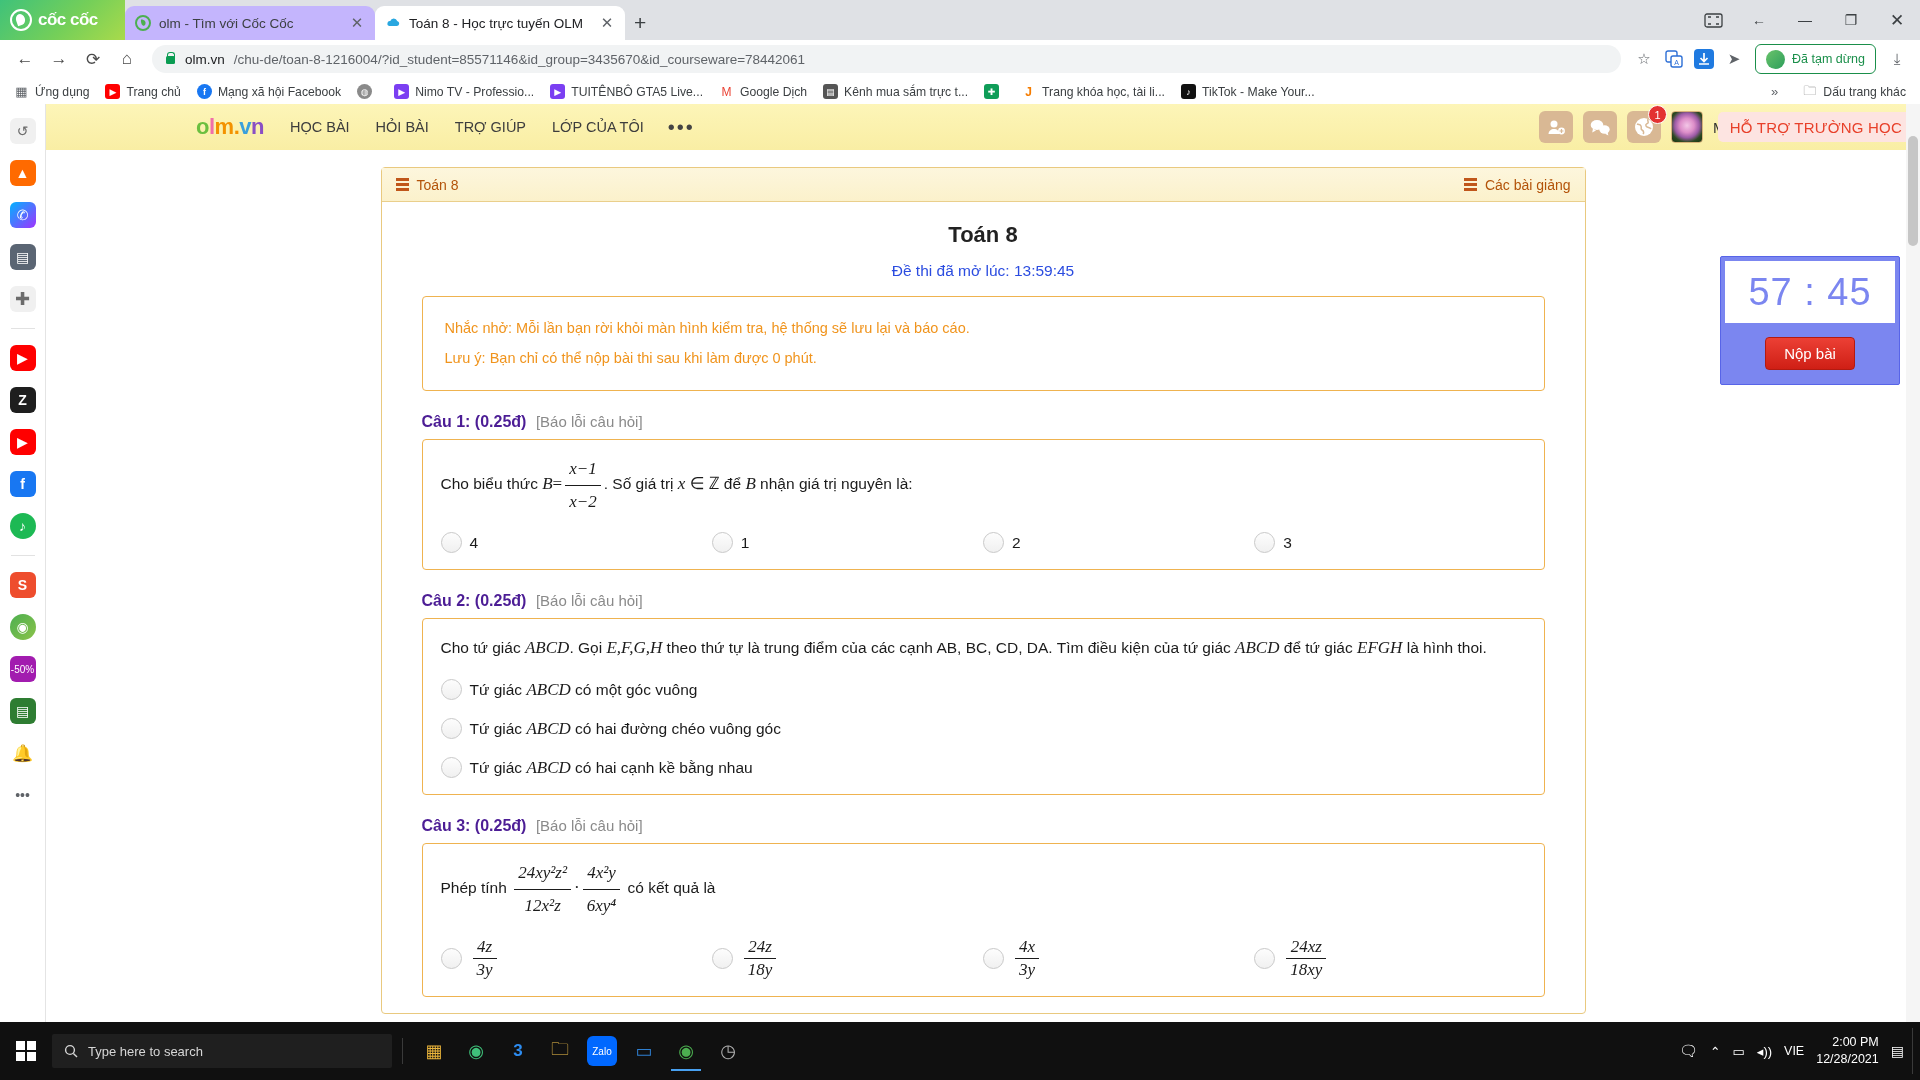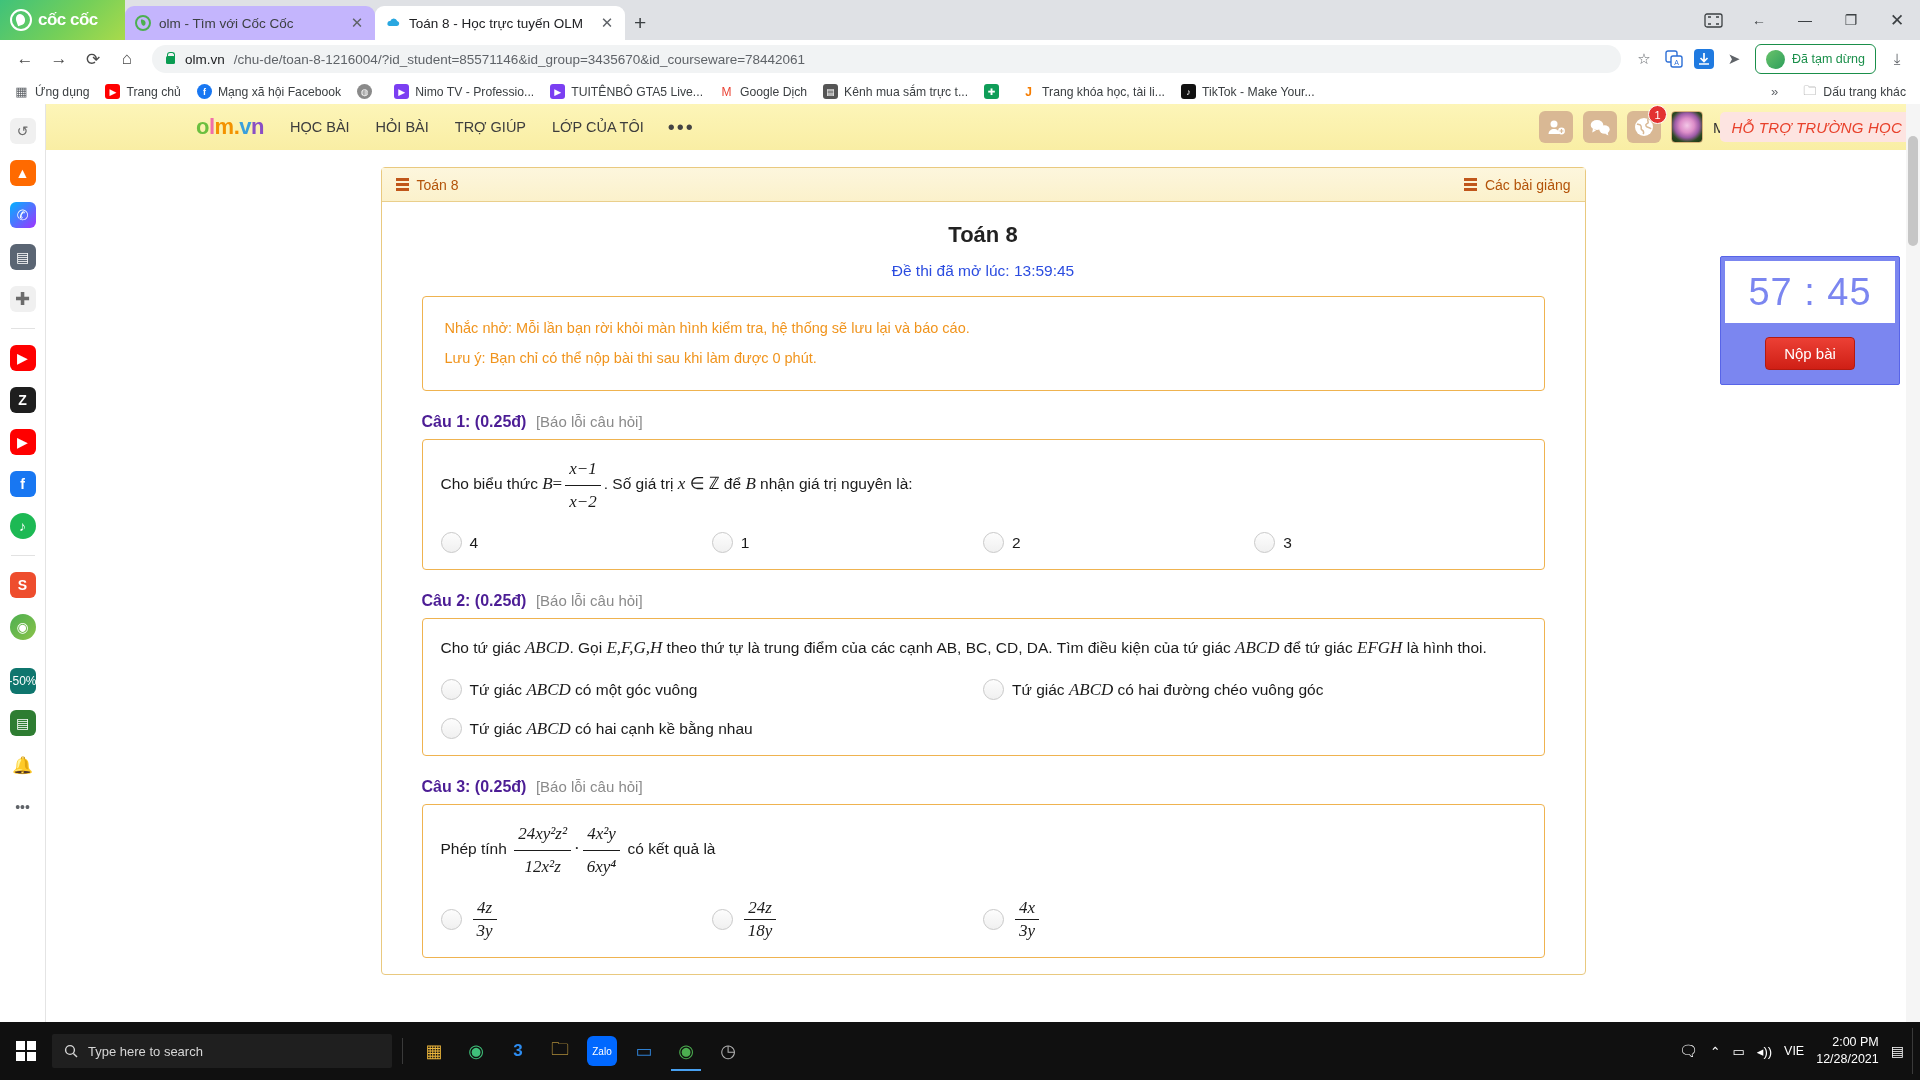--- a/index.html
+++ b/index.html
@@ -132,21 +132,21 @@
   }
   .hdr-av {
     width:32px; height:32px; border-radius:4px; border:1.5px solid #d8b27a;
     background: radial-gradient(circle at 50% 45%, #f3c6e6 0%, #dd8ec9 32%, #9b5aa5 55%, #2d4a22 75%, #16300f 100%);
   }
   .hdr-name { font-size:15px; color:#333; }
   .hdr-caret { font-size:10px; color:#333; margin-left:-4px;}
   .support-btn {
     background:#fde4e1; color:#e8402a; border-radius:5px;
     height:30px; padding:0 12px; display:flex; align-items:center;
-    font-size:15px; letter-spacing:.2px;font-style:italic;
+    font-size:15px; letter-spacing:.2px;
   }
 
   
   .card {
     margin: 17px auto 16px auto; width: 1205px;
     border:1px solid #e9c97f; border-radius:4px; background:#fff;
     position:relative;
   }
   .card-bar {
     height:34px; background:linear-gradient(#fdf6dd,#fbf1cb);
@@ -181,21 +181,21 @@
           text-align:center; margin:0 3px; font-family:"Liberation Serif",serif; }
   .frac .num { border-bottom:1.3px solid #1b1b1b; padding:0 4px 1px 4px; }
   .frac .den { padding:1px 4px 0 4px; }
   .frac.sm { font-size:15px; }
   .opt { display:flex; align-items:center; gap:8px; font-size:15.5px; color:#1b1b1b;}
   .radio {
     width:21px; height:21px; border-radius:50%;
     border:1px solid #c9c9c9; background:linear-gradient(#fdfdfd,#f0f0f0);
     flex:0 0 auto;
   }
-  .opts-grid2 { display:grid; grid-template-columns: 1fr 1fr; row-gap:18px; margin-top:16px;}
+  .opts-grid2 { display:grid; grid-template-columns: 1fr; row-gap:18px; margin-top:16px;}
   .opts-grid4 { display:grid; grid-template-columns: repeat(4, 1fr); margin-top:16px;}
 
   
   .timer-panel {
     position:absolute; right:20px; top:152px; width:180px;
     background:#7b86f0; border:1px solid #5764e8; border-radius:2px;
     padding:4px 4px 14px 4px;
   }
   .timer-display {
     background:#fff; height:62px; display:flex; align-items:center; justify-content:center;
@@ -368,21 +368,21 @@
   <div class="rail-ico" style="background:#f0f0f0;color:#6b6b6b;font-size:18px;">✚</div>
   <div class="rail-div"></div>
   <div class="rail-ico" style="background:#ff0000;">▶</div>
   <div class="rail-ico" style="background:#1e1e1e;font-weight:bold;">Z</div>
   <div class="rail-ico" style="background:#ff0000;">▶</div>
   <div class="rail-ico" style="background:#1877f2;font-weight:bold;">f</div>
   <div class="rail-ico" style="background:#1db954;border-radius:50%;">♪</div>
   <div class="rail-div"></div>
   <div class="rail-ico" style="background:#ee4d2d;font-weight:bold;">S</div>
   <div class="rail-ico" style="background:linear-gradient(135deg,#4caf50,#8bc34a);border-radius:50%;">◉</div>
-  <div class="rail-ico" style="background:#0f766e;font-size:12px;margin-top:12px;">-50%</div>
+  <div class="rail-ico" style="background:#a21caf;font-size:10px;">-50%</div>
   <div class="rail-ico" style="background:#2e7d32;">▤</div>
   <div class="rail-ico" style="background:transparent;color:#5f6368;font-size:17px;">🔔</div>
   <div class="rail-ico" style="background:transparent;color:#5f6368;">•••</div>
 </div>
 
 <div class="page">
 
   <div class="olm-header">
     <div class="olm-logo">
       <span>o</span><span>l</span><span>m</span><span>.</span><span>v</span><span>n</span>
@@ -542,20 +542,27 @@
                 <span class="den mi">18y</span>
               </span>
             </label>
           <label class="opt">
               <span class="radio"></span>
               <span class="frac sm">
                 <span class="num mi">4x</span>
                 <span class="den mi">3y</span>
               </span>
             </label>
+          <label class="opt">
+              <span class="radio"></span>
+              <span class="frac sm">
+                <span class="num mi">24xz</span>
+                <span class="den mi">18xy</span>
+              </span>
+            </label>
         </div>
       </div>
     </div>
   </div>
 
   <div class="timer-panel">
     <div class="timer-display">57 : 45</div>
     <button class="submit-btn">Nộp bài</button>
   </div>
 

